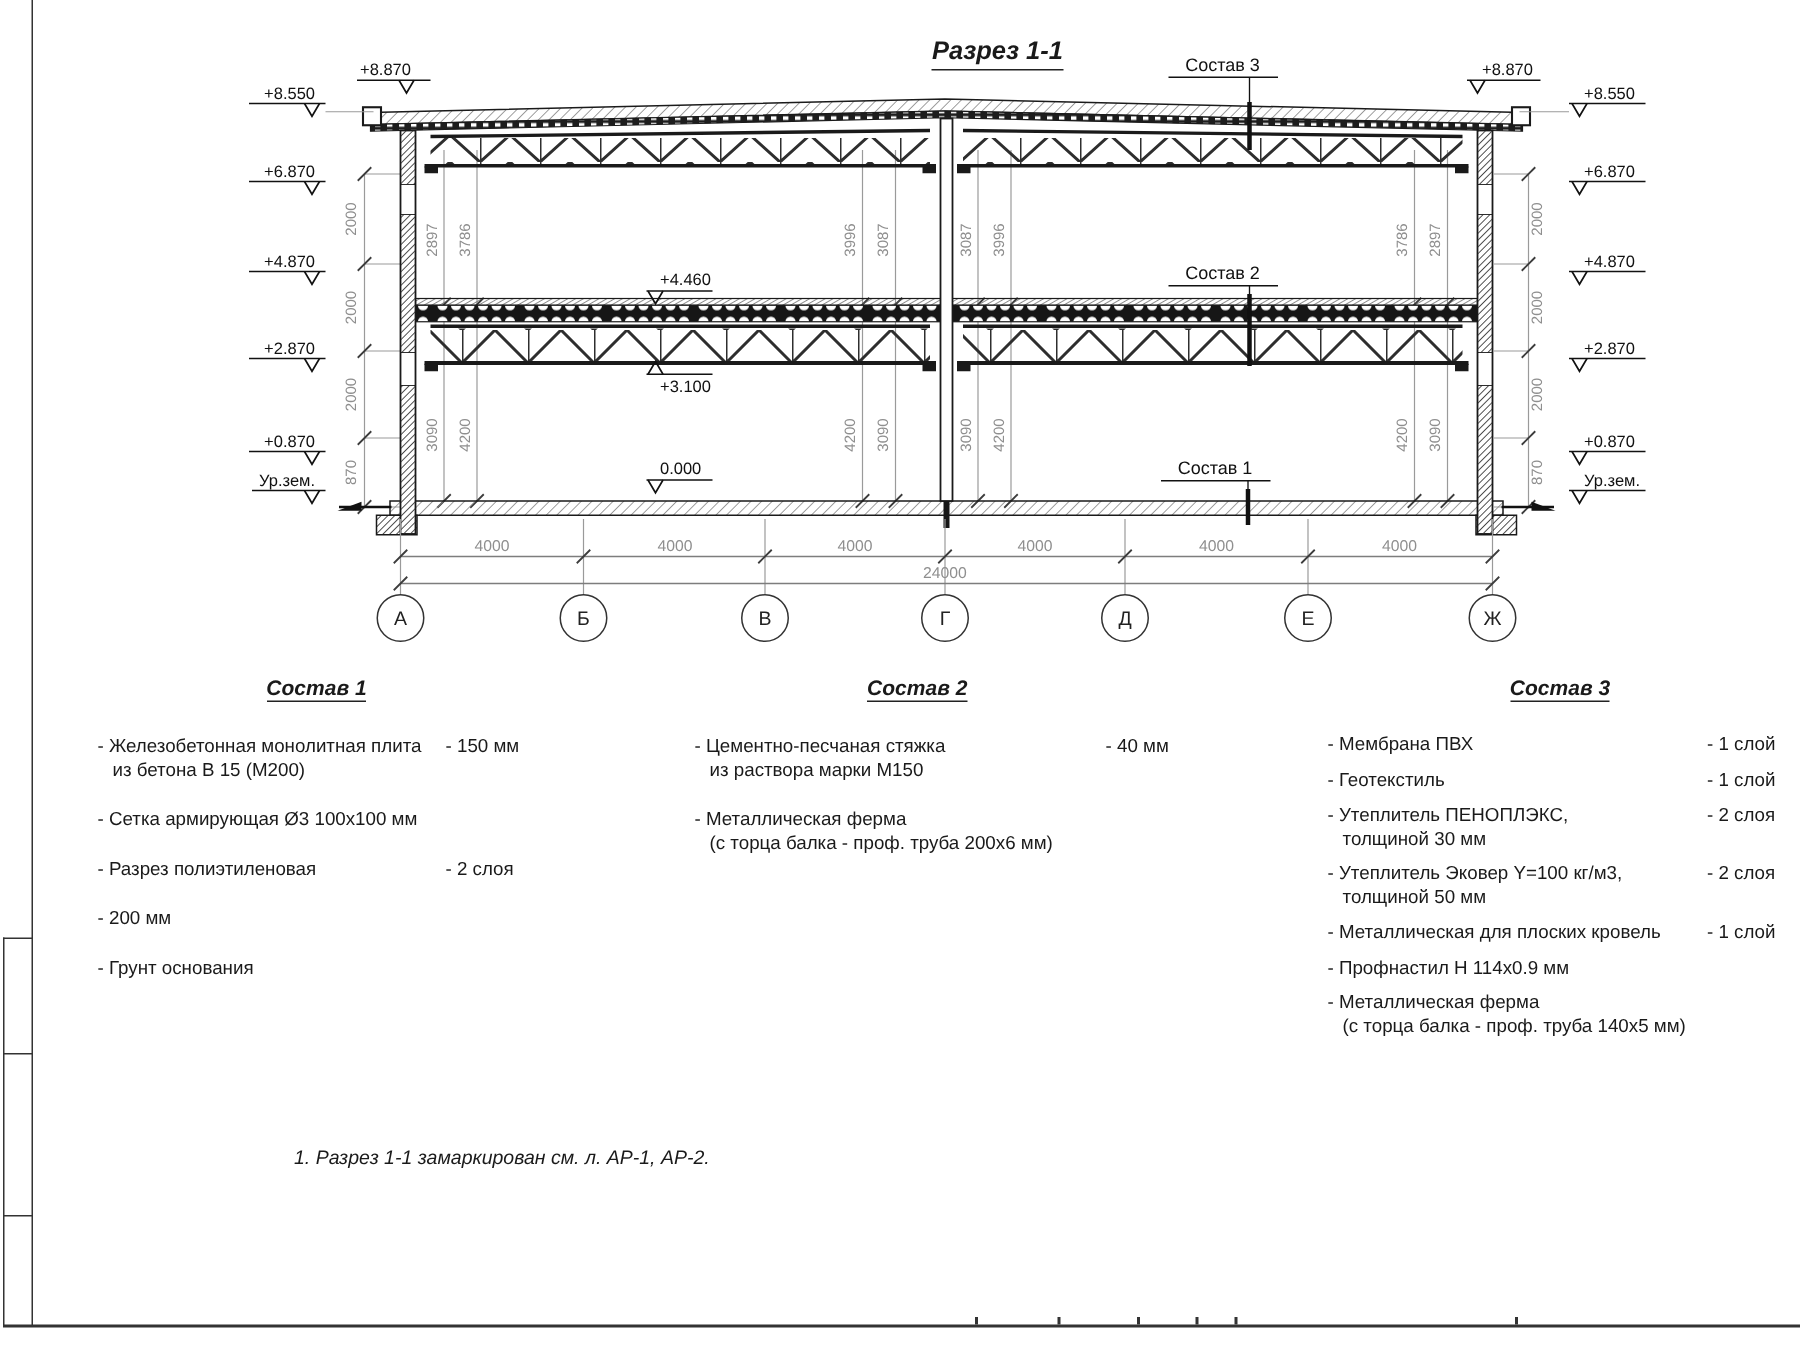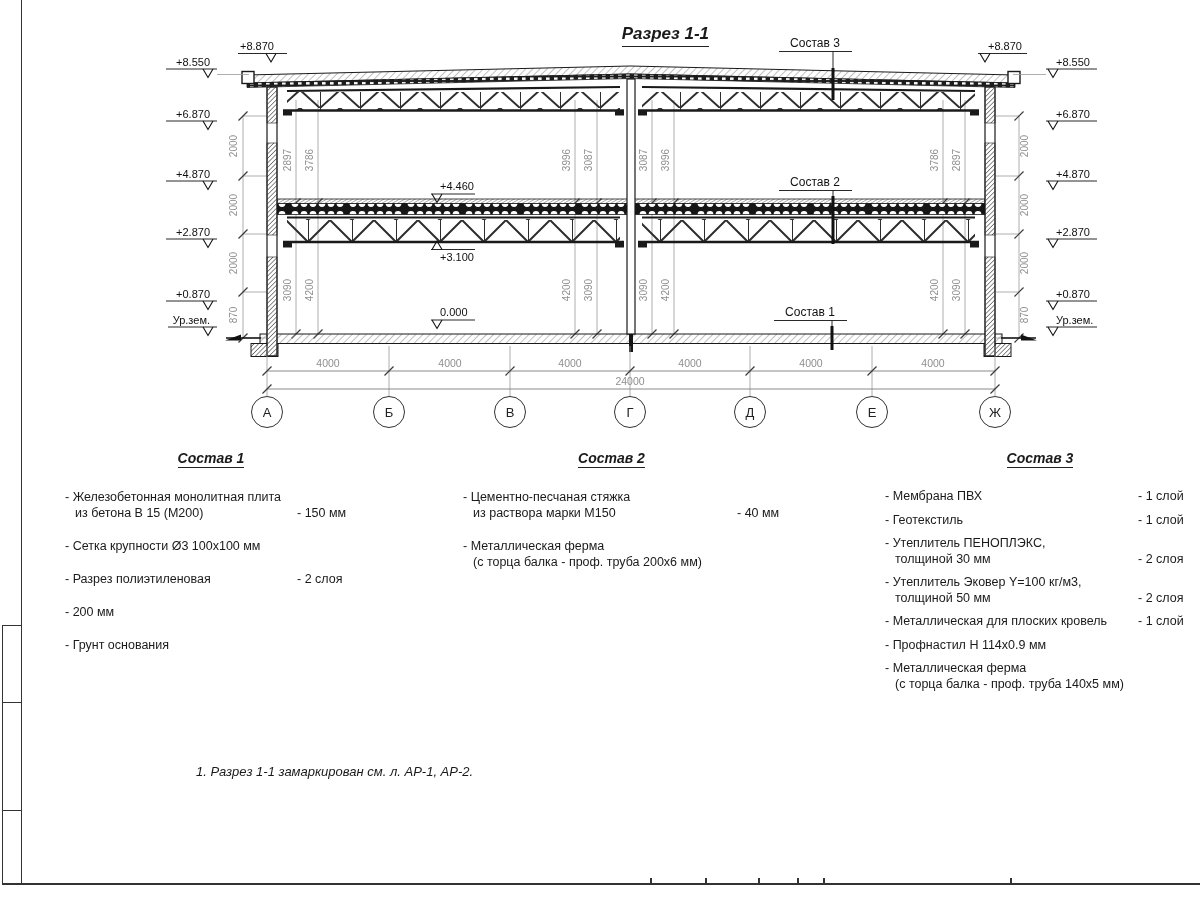--- a/index.html
+++ b/index.html
@@ -2,28 +2,28 @@
 <html><head>
 <meta charset="utf-8">
 <style>
   html,body{margin:0;padding:0;background:#fff;}
   body{width:1200px;height:900px;position:relative;overflow:hidden;
        font-family:"Liberation Sans",sans-serif;color:#1a1a1a;}
   .abs{position:absolute;}
   
   .fline{position:absolute;background:#333;}
   
-  #sheet-title{left:549px;top:24px;width:160px;text-align:right;
+  #sheet-title{left:585px;top:24px;width:160px;text-align:center;
     font-size:17px;font-style:italic;font-weight:bold;}
   #sheet-title span{display:inline-block;border-bottom:1.3px solid #222;padding-bottom:2px;}
   
   .comp{position:absolute;top:450px;font-size:12.5px;line-height:16px;}
   .comp-title{text-align:center;font-size:14px;font-style:italic;font-weight:bold;margin-bottom:21px;}
   .comp-title span{display:inline-block;border-bottom:1.2px solid #222;padding-bottom:1px;}
-  .comp-item{display:flex;align-items:flex-end;margin-bottom:17px;}
+  .comp-item{display:flex;align-items:flex-start;margin-bottom:17px;}
   .comp.c3 .comp-item{margin-bottom:8px;line-height:15.5px;}
   .nm{flex:1;white-space:pre-line;padding-left:10px;text-indent:-10px;}
   .val{flex:none;text-align:left;}
   .comp.c1{left:65px;width:292px;} .comp.c1 .val{width:60px;}
   .comp.c2{left:463px;width:330px;} .comp.c2 .val{width:56px;}
   .comp.c2 .comp-title{margin-right:33px;}
   .comp.c3{left:885px;width:310px;} .comp.c3 .val{width:57px;}
   #note{left:196px;top:764px;font-size:13px;font-style:italic;}
   
   svg text{font-family:"Liberation Sans",sans-serif;}
@@ -401,21 +401,21 @@
 </svg>
 
 <div class="comp c1">
   <div class="comp-title"><span>Состав 1</span></div>
   <div class="comp-item">
       <span class="nm">- Железобетонная монолитная плита
 из бетона В 15 (М200)</span>
       <span class="val">- 150 мм</span>
     </div>
   <div class="comp-item">
-      <span class="nm">- Сетка крупности Ø3 100х100 мм</span>
+      <span class="nm">- Сетка армирующая Ø3 100х100 мм</span>
       <span class="val"></span>
     </div>
   <div class="comp-item">
       <span class="nm">- Разрез полиэтиленовая</span>
       <span class="val">-  2 слоя</span>
     </div>
   <div class="comp-item">
       <span class="val">- 200 мм</span>
     </div>
   <div class="comp-item">

